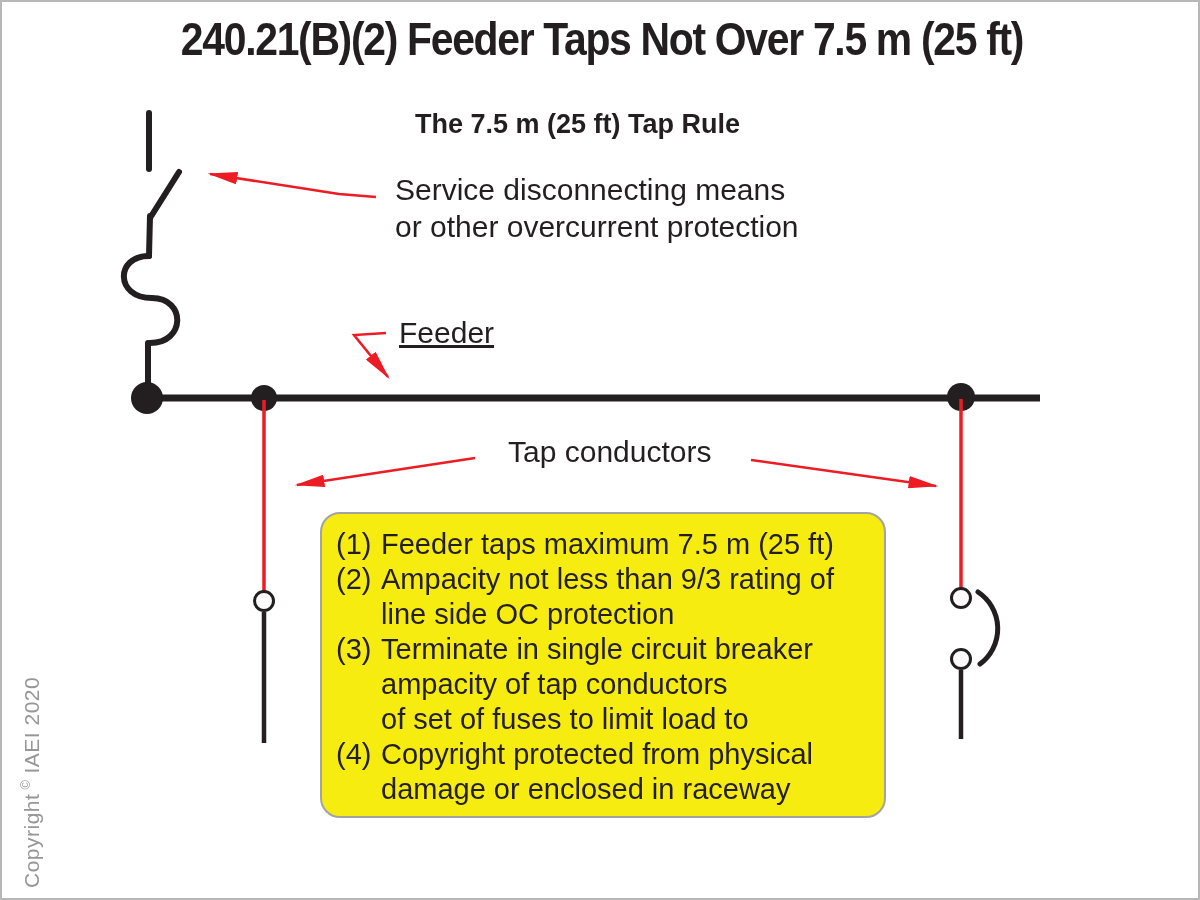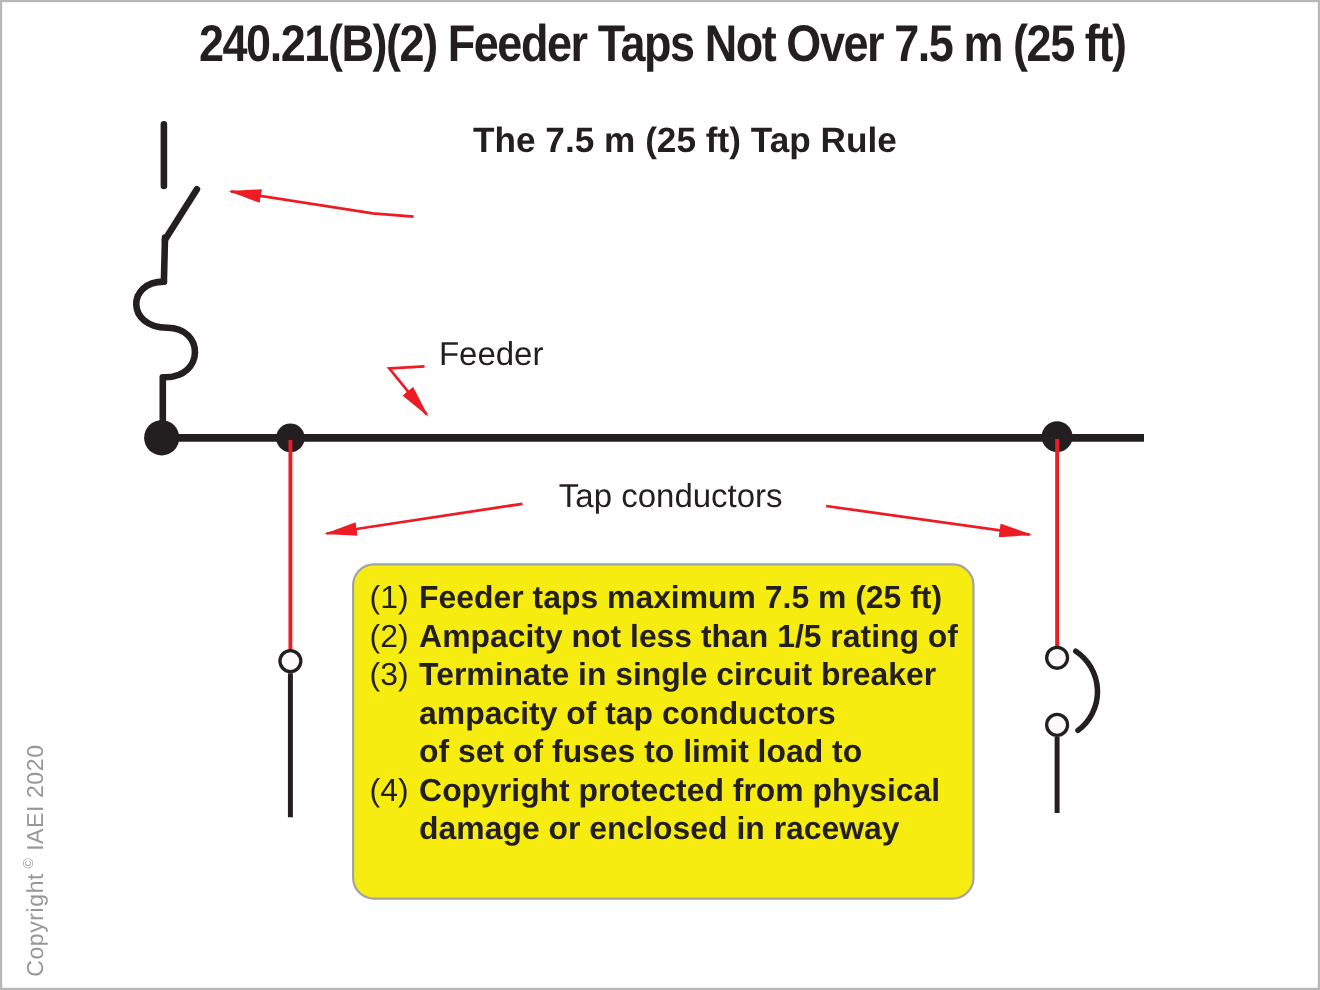--- a/index.html
+++ b/index.html
@@ -17,50 +17,51 @@
   #title{
     left:0;top:10px;width:1200px;
     text-align:center;
     font-size:47px;font-weight:bold;line-height:1.15;
     letter-spacing:-1.5px;
     transform:scaleX(0.87);
     transform-origin:50% 50%;
     white-space:nowrap;
   }
   #subtitle{
-    left:428px;top:107px;
-    font-size:32px;font-weight:bold;
+    left:413px;top:107px;
+    font-size:27px;font-weight:bold;
   }
   #service-label{
     left:393px;top:169px;
     font-size:30px;line-height:37px;
     white-space:pre-line;
   }
   #feeder-label{
-    left:397px;top:304px;
+    left:397px;top:314px;
     font-size:30px;
+    text-decoration:underline;
   }
   #tap-label{
     left:506px;top:433px;
     font-size:30px;
     text-align:center;
   }
   #notes-box{
     left:318px;top:510px;
     width:566px;height:306px;
     box-sizing:border-box;
     background:#f7ec0f;
     border:2px solid #a3a3a3;
     border-radius:20px;
     padding:13px 6px 0 14px;
     font-size:29px;line-height:35px;
   }
   .note-row{display:flex;}
   .note-num{flex:0 0 45px;}
-  .note-text{flex:1;white-space:nowrap;font-weight:bold;}
+  .note-text{flex:1;white-space:nowrap;}
   #copyright{
     left:16px;top:886px;
     transform:rotate(-90deg);
     transform-origin:0 0;
     font-size:21px;
     color:#979797;
     white-space:nowrap;
     letter-spacing:0.5px;
   }
   #copyright .copy-symbol{
@@ -110,33 +111,39 @@
       <path d="M384 331 L352 333 L386 375" marker-end="url(#ah)"></path>
       <path d="M473 456 L295 483" marker-end="url(#ah)"></path>
       <path d="M749 458 L934 484" marker-end="url(#ah)"></path>
     </g>
   </svg>
 
   <div id="title" class="abs">240.21(B)(2) Feeder Taps Not Over 7.5 m (25 ft)</div>
 
   <div id="subtitle" class="abs">The 7.5 m (25 ft) Tap Rule</div>
 
+  <div id="service-label" class="abs">Service disconnecting means
+or other overcurrent protection</div>
 
   <div id="feeder-label" class="abs">Feeder</div>
 
   <div id="tap-label" class="abs">Tap conductors</div>
 
   <div id="notes-box" class="abs">
     <div class="note-row">
       <span class="note-num">(1)</span>
       <span class="note-text">Feeder taps maximum 7.5 m (25 ft)</span>
     </div>
     <div class="note-row">
       <span class="note-num">(2)</span>
-      <span class="note-text">Ampacity not less than 1/5 rating of</span>
+      <span class="note-text">Ampacity not less than 9/3 rating of</span>
+    </div>
+    <div class="note-row">
+      <span class="note-num"></span>
+      <span class="note-text">line side OC protection</span>
     </div>
     <div class="note-row">
       <span class="note-num">(3)</span>
       <span class="note-text">Terminate in single circuit breaker</span>
     </div>
     <div class="note-row">
       <span class="note-num"></span>
       <span class="note-text">ampacity of tap conductors</span>
     </div>
     <div class="note-row">

